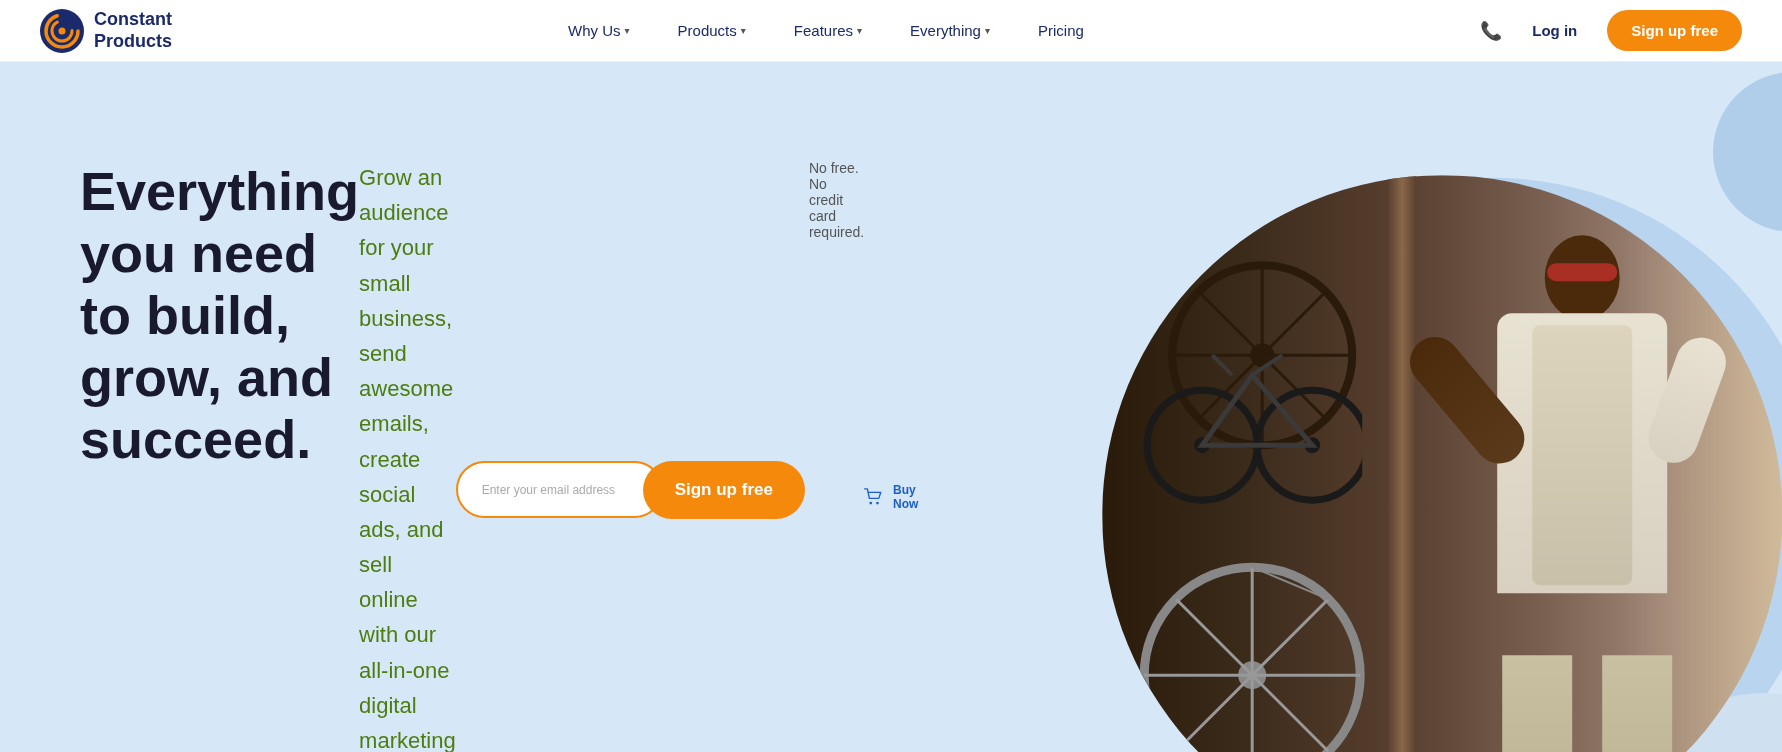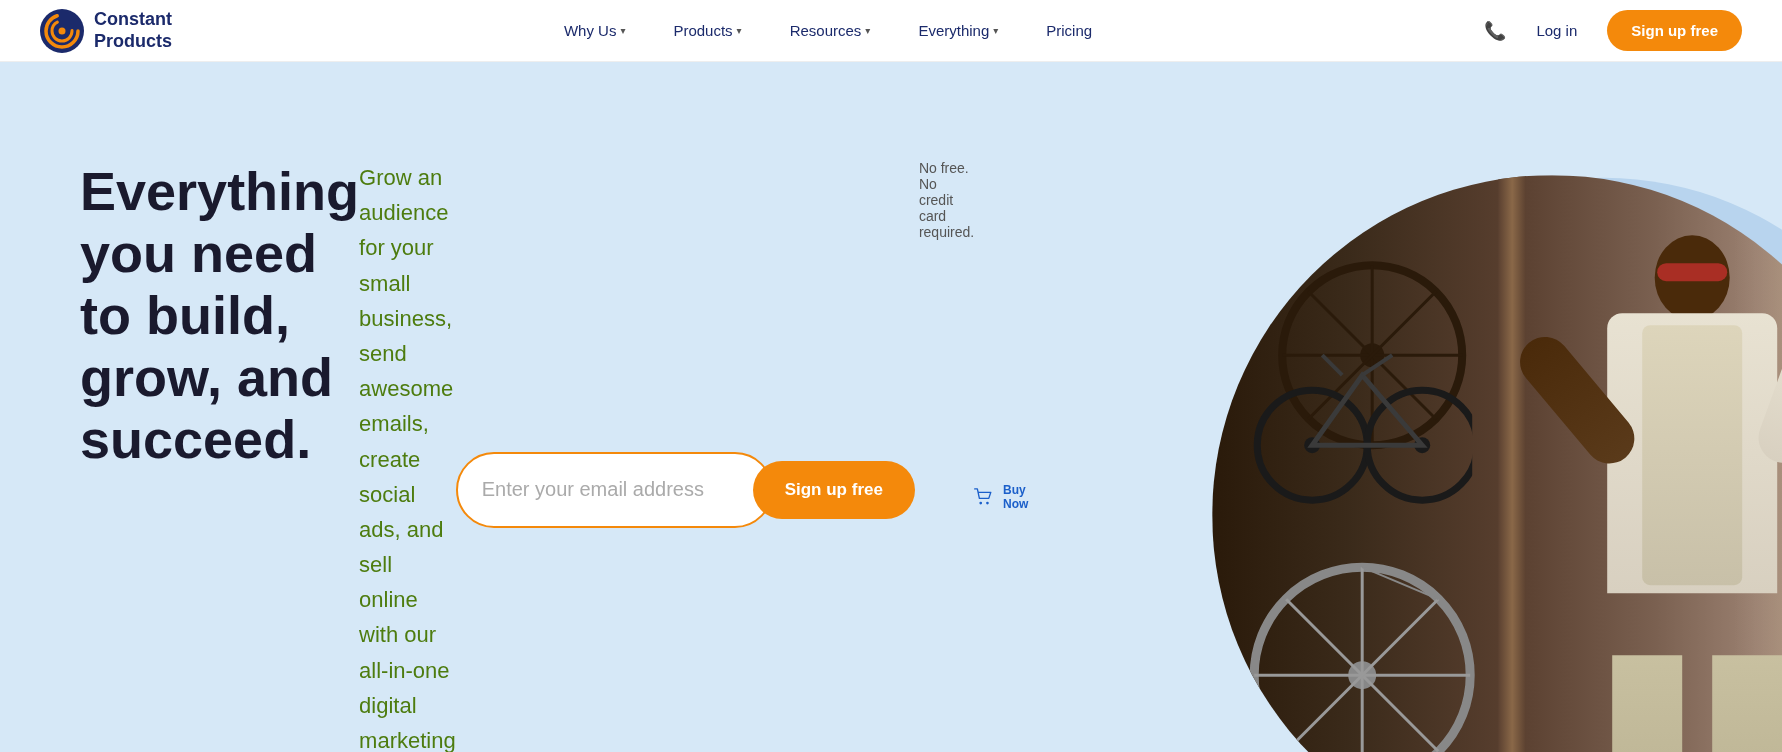--- a/index.html
+++ b/index.html
@@ -18,21 +18,21 @@
     .nav-link {
       display: flex; align-items: center; gap: 4px;
       font-size: 15px; color: #1b2a6b; font-weight: 500;
       padding: 8px 12px; cursor: pointer; border: none; background: none;
       text-decoration: none;
     }
     .chevron { font-size: 10px; color: #555; }
     .nav-right { display: flex; align-items: center; gap: 18px; }
     .phone-icon { font-size: 18px; color: #1b2a6b; cursor: pointer; }
     .login-btn {
-      font-size: 15px; font-weight: 400; color: #1b2a6b;
+      font-size: 15px; font-weight: 700; color: #1b2a6b;
       background: none; border: none; cursor: pointer; padding: 8px 12px;
     }
     .signup-btn-nav {
       background: #f4890b; color: #fff; font-size: 15px; font-weight: 700;
       border: none; border-radius: 50px; padding: 12px 24px; cursor: pointer;
       white-space: nowrap;
     }
 
     
     .hero {
@@ -52,22 +52,22 @@
     .hero-title {
       font-size: 54px; font-weight: 800; color: #1a1a2e; line-height: 1.15;
       margin-bottom: 28px; max-width: 580px;
     }
     .hero-subtitle {
       font-size: 22px; color: #4d7c0f; line-height: 1.6;
       max-width: 460px; margin-bottom: 40px;
     }
     .hero-form { display: flex; align-items: center; gap: 0; margin-bottom: 14px; max-width: 560px; }
     .email-input {
-      flex: 1; height: 76px; border: 2px solid #f4890b; border-radius: 50px;
-      padding: 0 24px; font-size: 20px; color: #555; outline: none;
+      flex: 1; height: 57px; border: 2px solid #f4890b; border-radius: 50px;
+      padding: 0 24px; font-size: 12px; color: #555; outline: none;
       background: #fff;
     }
     .email-input::placeholder { color: #aaa; }
     .signup-btn-hero {
       background: #f4890b; color: #fff; font-size: 17px; font-weight: 700;
       border: none; border-radius: 50px; padding: 0 32px; height: 58px;
       cursor: pointer; white-space: nowrap; margin-left: -20px;
       position: relative; z-index: 1;
     }
     .no-risk { font-size: 14px; color: #555; margin-bottom: 32px; padding-left: 4px; }
@@ -140,21 +140,21 @@
   <div class="nav-links">
     <a class="nav-link" href="#">
       <span>Why Us</span>
       <span class="chevron">▾</span>
     </a>
     <a class="nav-link" href="#">
       <span>Products</span>
       <span class="chevron">▾</span>
     </a>
     <a class="nav-link" href="#">
-      <span>Resources</span>
+      <span>Features</span>
       <span class="chevron">▾</span>
     </a>
     <a class="nav-link" href="#">
       <span>Everything</span>
       <span class="chevron">▾</span>
     </a>
     <a class="nav-link" href="#">
       <span>Pricing</span>
     </a>
   </div>

